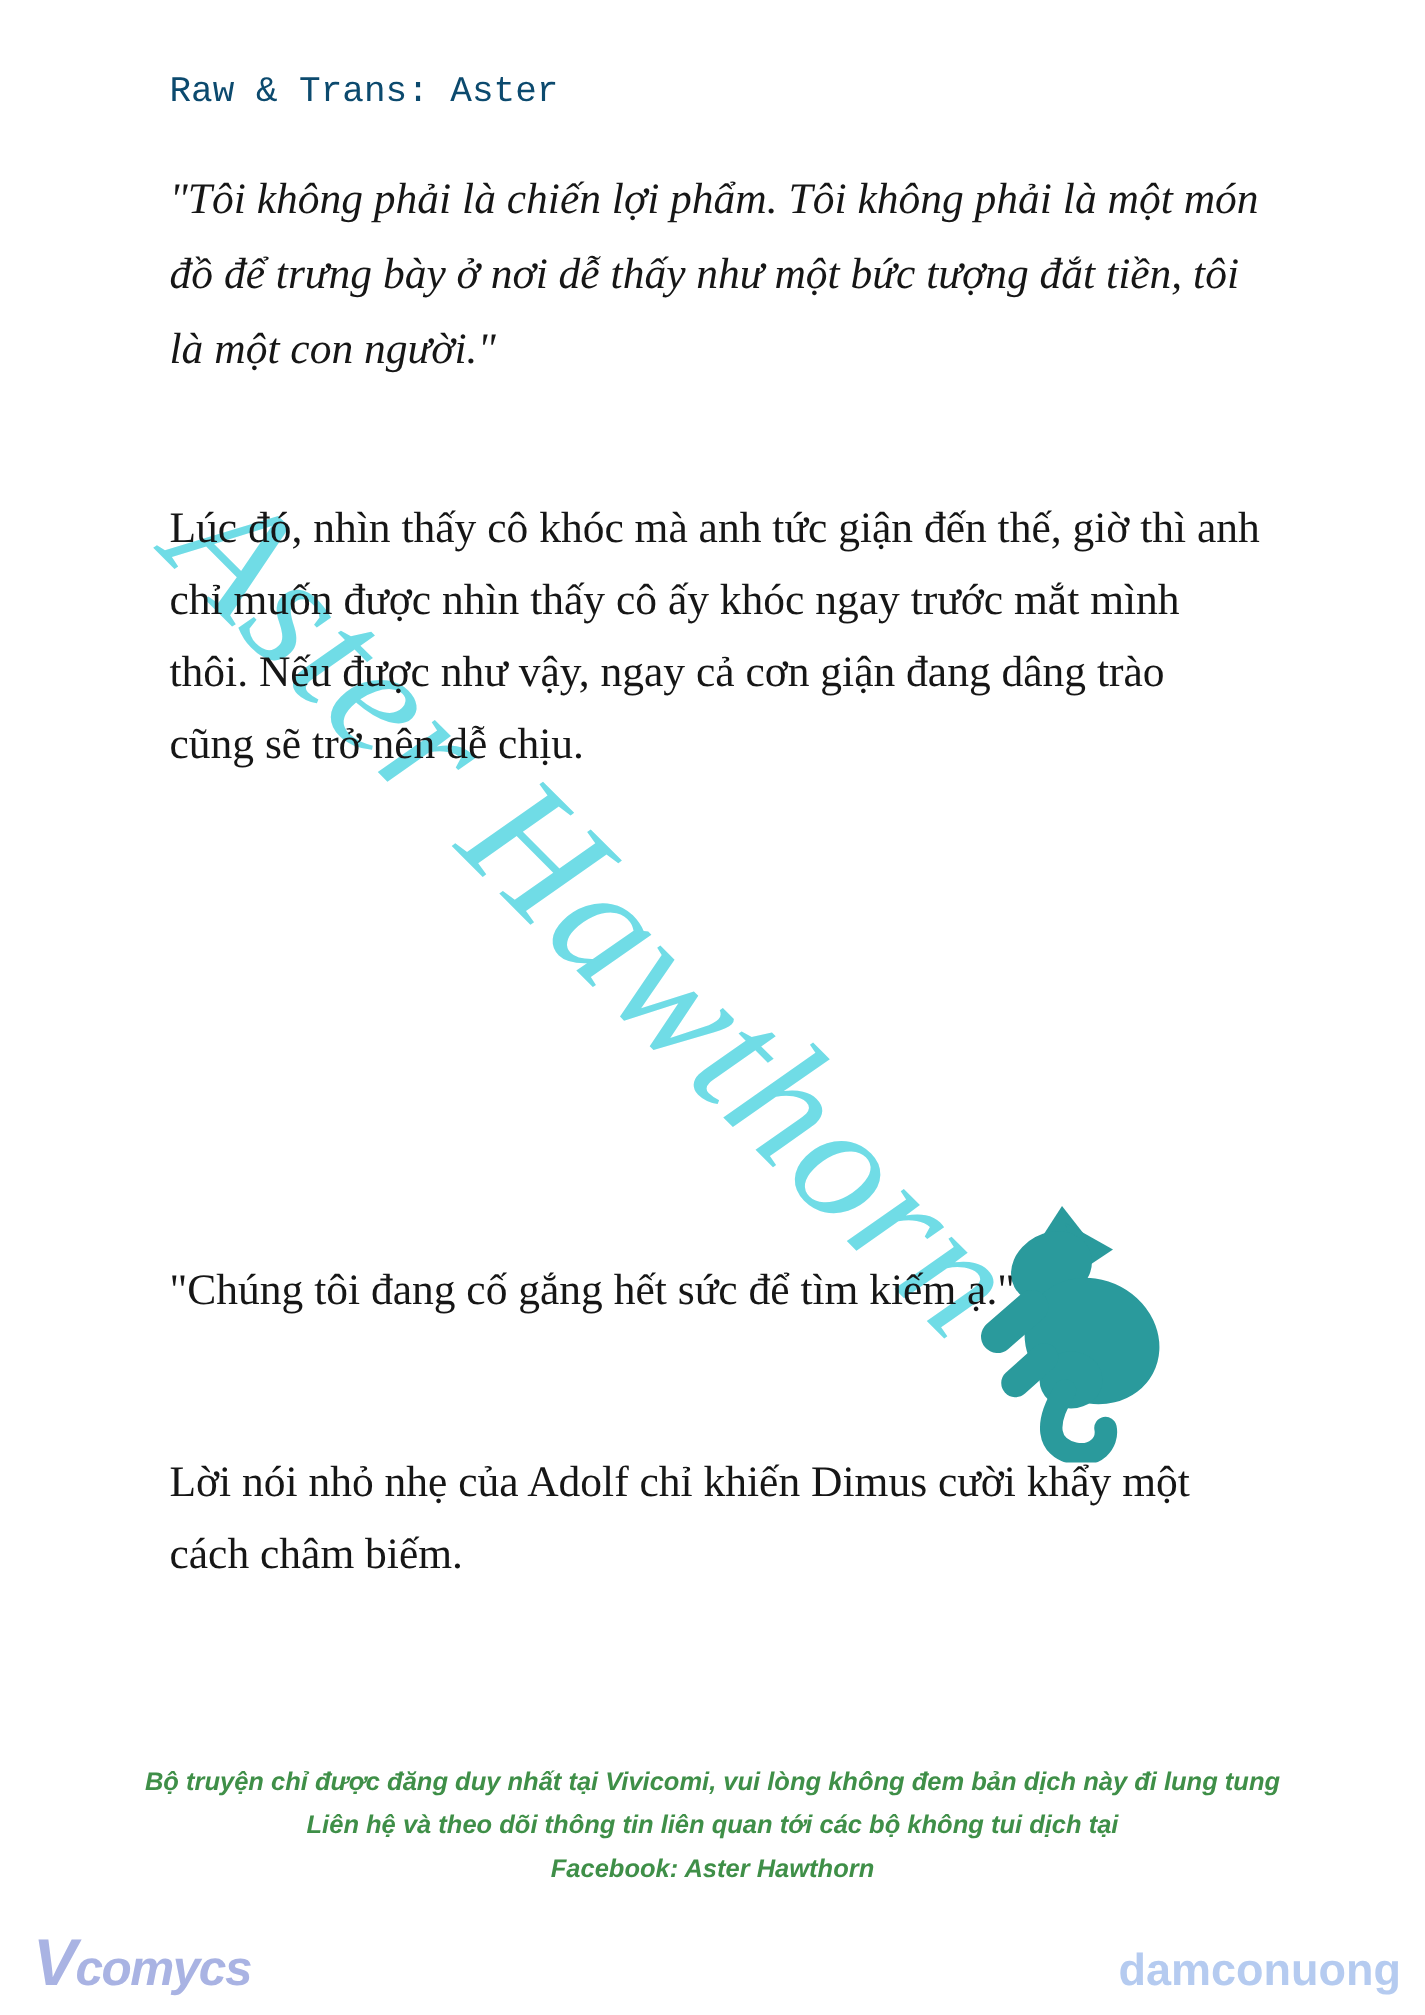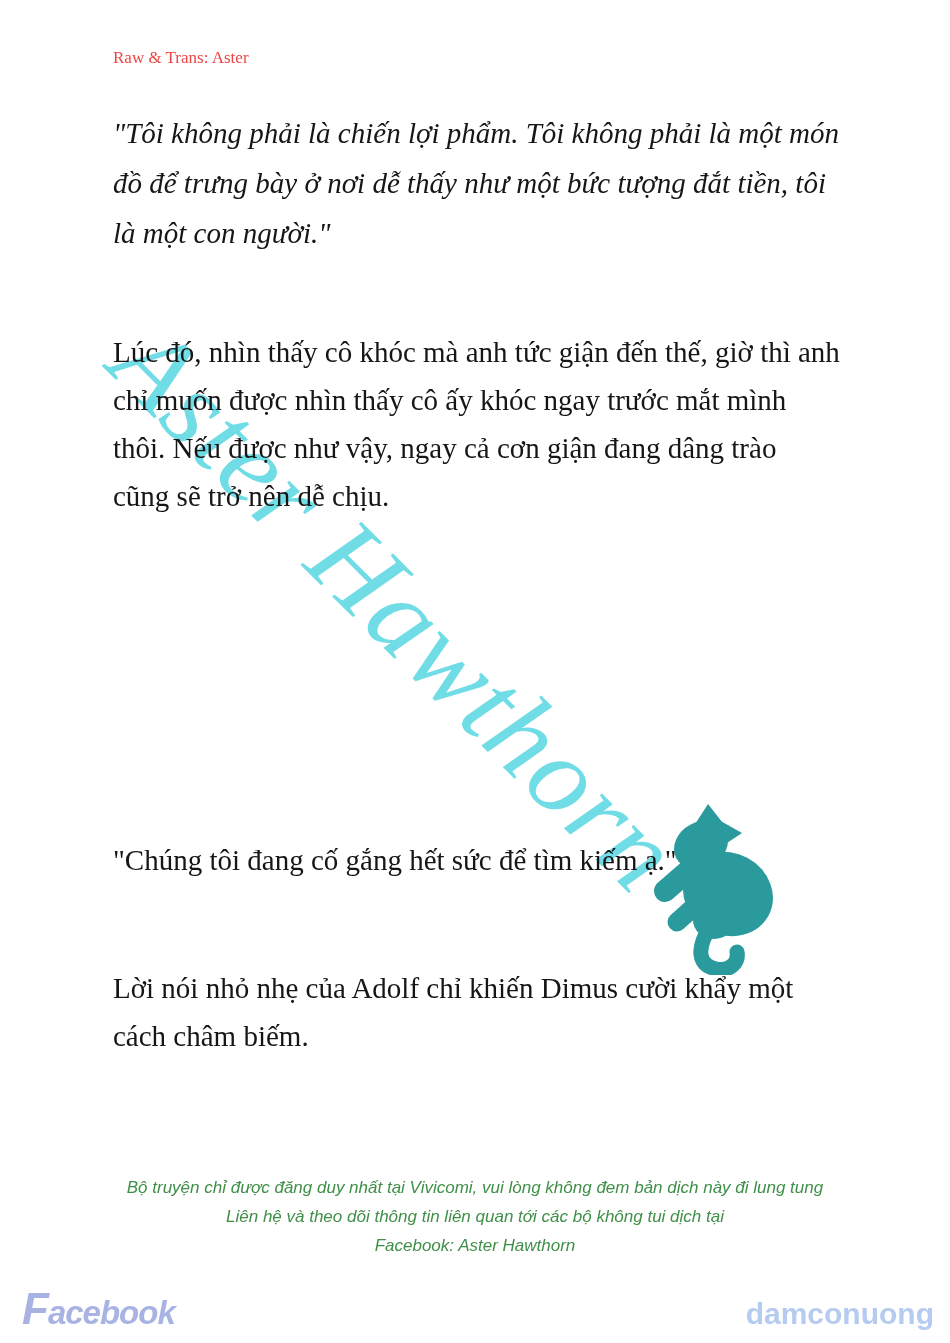--- a/index.html
+++ b/index.html
@@ -6,22 +6,22 @@
   .page{
     position:relative;
     width:950px;height:1343px;
     background:#ffffff;
     overflow:hidden;
     font-family:"Liberation Serif", serif;
     color:#161616;
   }
   .header-credit{
     position:absolute;left:113px;top:48px;
-    font-family:Liberation Serif, serif;
-    font-size:17px;color:#ef4444;
+    font-family:Liberation Mono, monospace;
+    font-size:24px;color:#0c4a6e;
     z-index:2;
   }
   .watermark{
     position:absolute;left:178px;top:298px;
     font-family:"Liberation Serif", serif;
     font-style:italic;
     font-size:112px;
     letter-spacing:2px;
     color:#70dce6;
     transform:rotate(45deg);
@@ -45,21 +45,21 @@
   .p-4{top:836px;}
   .p-5{top:964px;}
   .cat{
     position:absolute;left:652px;top:803px;
     z-index:3;
   }
   .footer{
     position:absolute;left:0;top:1173px;width:950px;
     text-align:center;
     font-family:"Liberation Sans", sans-serif;
-    font-style:italic;font-weight:normal;
+    font-style:italic;font-weight:bold;
     font-size:17px;line-height:29px;
     color:#3f8f48;
     z-index:2;
   }
   .vcomycs{
     position:absolute;left:22px;top:1284px;
     font-family:"Liberation Sans", sans-serif;
     font-style:italic;font-weight:bold;
     font-size:33px;
     letter-spacing:-1px;
@@ -121,17 +121,17 @@
       <path d="M 58 124 C 44 146, 46 162, 64 166 C 78 169, 87 159, 85 149" stroke="#2a9a9c" stroke-width="15" stroke-linecap="round" fill="none"></path>
     </svg>
   </div>
 
   <div class="footer">
     <div>Bộ truyện chỉ được đăng duy nhất tại Vivicomi, vui lòng không đem bản dịch này đi lung tung</div>
     <div>Liên hệ và theo dõi thông tin liên quan tới các bộ không tui dịch tại</div>
     <div>Facebook: Aster Hawthorn</div>
   </div>
 
-  <div class="vcomycs">Facebook</div>
+  <div class="vcomycs">Vcomycs</div>
 
   <div class="damconuong">damconuong</div>
 
 </div>
 
 </body></html>

